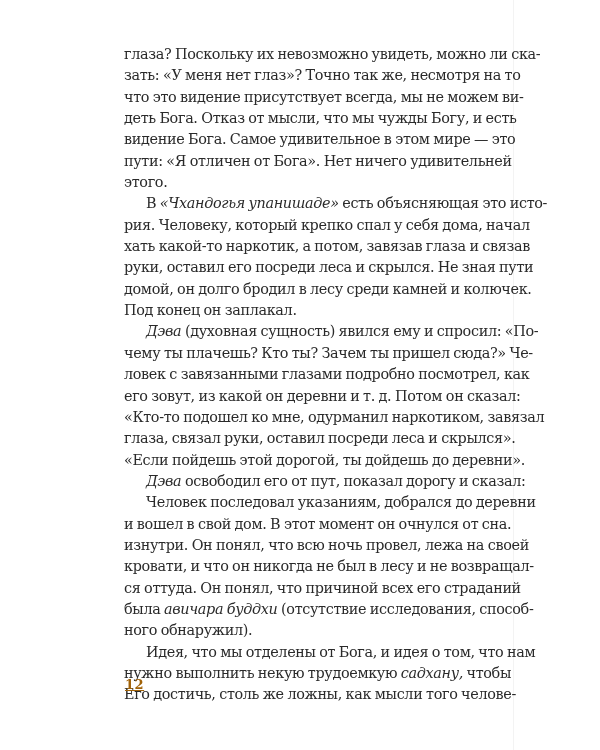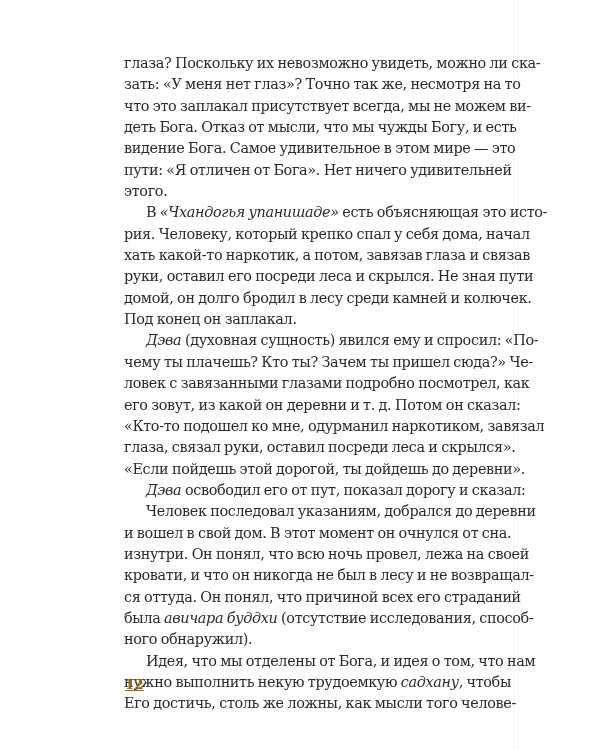--- a/index.html
+++ b/index.html
@@ -17,21 +17,21 @@
     position: absolute;
     left: 513px;
     top: 0;
     width: 1px;
     height: 750px;
     background: #f3f3f3;
   }
   .text-column {
     position: absolute;
     left: 124px;
-    top: 53px;
+    top: 44px;
     width: 359px;
     font-family: "DejaVu Serif", "Liberation Serif", serif;
     font-size: 14.4px;
     line-height: 21.35px;
     color: #2a2a2a;
     letter-spacing: -0.35px;
     word-spacing: -0.6px;
   }
   .line {
     display: block;
@@ -62,21 +62,21 @@
   }
 </style>
 </head>
 <body>
 
 <div class="page-edge"></div>
 
 <div class="text-column" id="text-column">
     <div class="line"><span>глаза? Поскольку их невозможно увидеть, можно ли ска-</span></div>
     <div class="line"><span>зать: «У меня нет глаз»? Точно так же, несмотря на то</span></div>
-    <div class="line"><span>что это заплакал присутствует всегда, мы не можем ви-</span></div>
+    <div class="line"><span>что это видение присутствует всегда, мы не можем ви-</span></div>
     <div class="line"><span>деть Бога. Отказ от мысли, что мы чужды Богу, и есть</span></div>
     <div class="line"><span>видение Бога. Самое удивительное в этом мире — это</span></div>
     <div class="line"><span>пути: «Я отличен от Бога». Нет ничего удивительней</span></div>
     <div class="line last"><span>этого.</span></div>
     <div class="line indent"><span>В </span><span class="it">«Чхандогья упанишаде»</span><span> есть объясняющая это исто-</span></div>
     <div class="line"><span>рия. Человеку, который крепко спал у себя дома, начал</span></div>
     <div class="line"><span>хать какой-то наркотик, а потом, завязав глаза и связав</span></div>
     <div class="line"><span>руки, оставил его посреди леса и скрылся. Не зная пути</span></div>
     <div class="line"><span>домой, он долго бродил в лесу среди камней и колючек.</span></div>
     <div class="line last"><span>Под конец он заплакал.</span></div>

